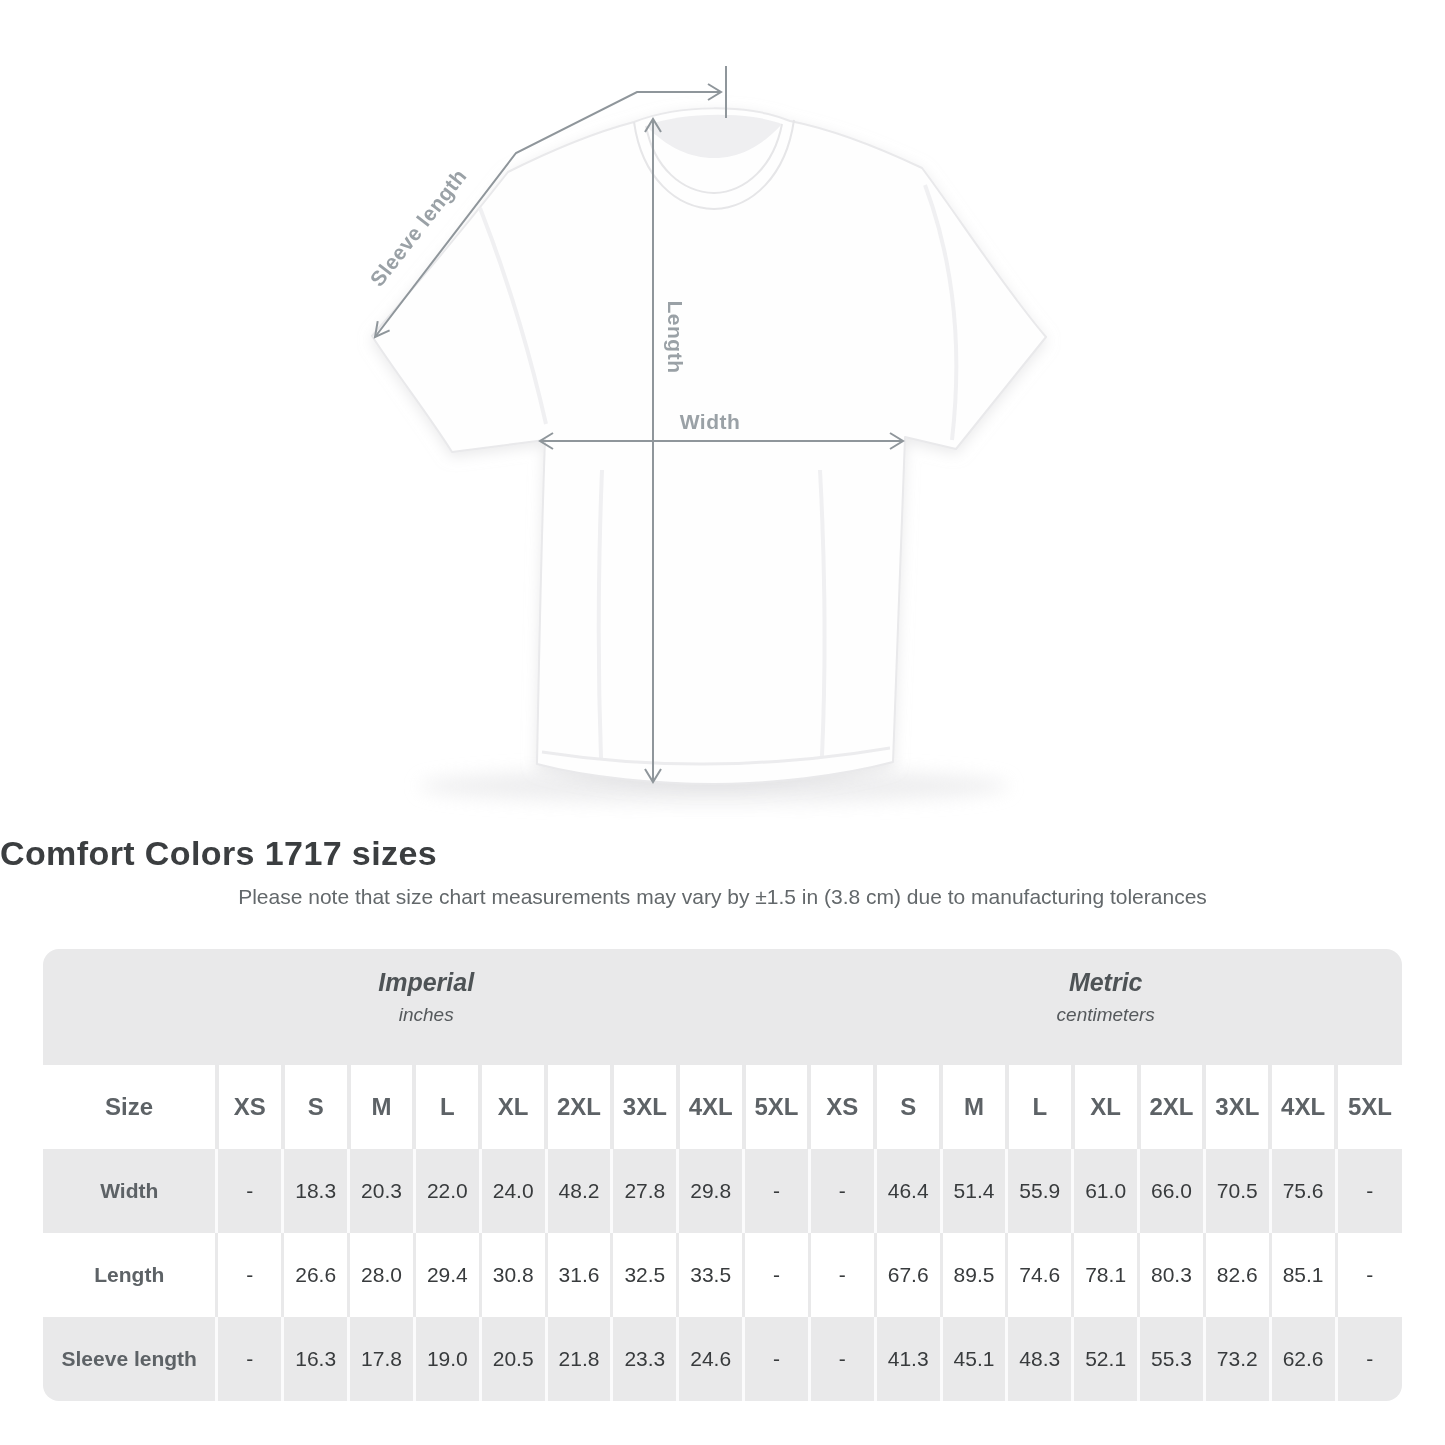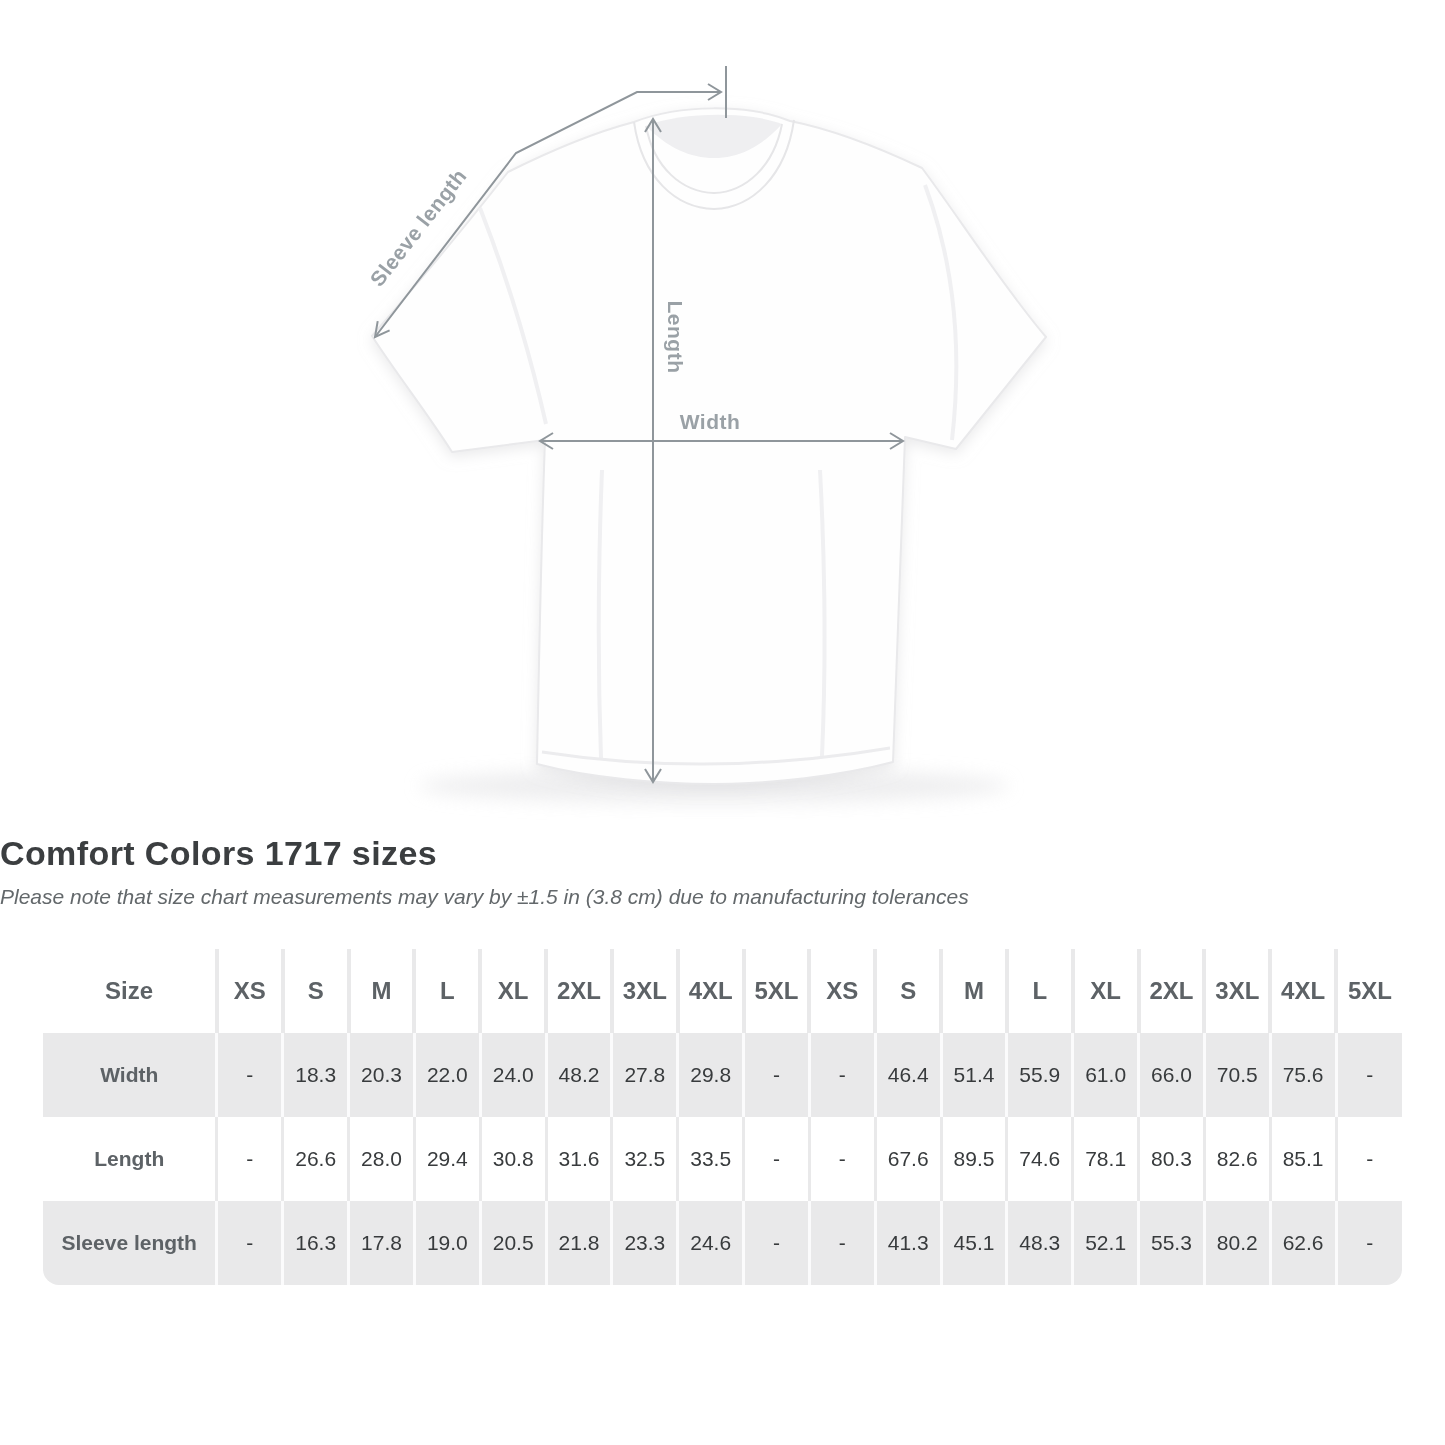--- a/index.html
+++ b/index.html
@@ -21,22 +21,22 @@
   .shirt-outline{fill:#fefefe;stroke:#e9e9eb;stroke-width:2;stroke-linejoin:round;}
   .collar-line{fill:none;stroke:#e6e6e8;stroke-width:2;}
   .fold{fill:none;stroke:#f0f0f2;stroke-width:4;}
 
   
   .title{
     margin:14px 0 0 0;
     font-size:34px;font-weight:bold;color:#3b3e40;letter-spacing:.4px;
   }
   .subtitle{
-    margin:12px 0 8px 0;
-    font-size:21px;font-style:italic;color:#63686b;
+    margin:12px 0 8px 0;text-align:center;
+    font-size:21px;color:#63686b;
   }
 
   
   .size-table-wrap{
     margin:40px 43px 0 43px;
     border-radius:16px;overflow:hidden;
   }
   table.size-table{
     width:100%;border-collapse:collapse;table-layout:fixed;
   }
@@ -156,20 +156,30 @@
           <col class="c-size">
           <col class="c-size">
         <col class="c-size">
           <col class="c-size">
           <col class="c-size">
           <col class="c-size">
         <col class="c-size">
           <col class="c-size">
       </colgroup>
       <thead>
+        <tr class="units-row">
+          <th colspan="10">
+            <div class="unit-name">Imperial</div>
+            <div class="unit-sub">inches</div>
+          </th>
+          <th colspan="9">
+            <div class="unit-name">Metric</div>
+            <div class="unit-sub">centimeters</div>
+          </th>
+        </tr>
         <tr class="size-row">
           <th>Size</th>
 
         <th>XS</th>
             <th>S</th>
             <th>M</th>
             <th>L</th>
             <th>XL</th>
             <th>2XL</th>
             <th>3XL</th>
@@ -240,21 +250,21 @@
             <td>21.8</td>
             <td>23.3</td>
             <td>24.6</td>
             <td>-</td>
             <td>-</td>
             <td>41.3</td>
             <td>45.1</td>
             <td>48.3</td>
             <td>52.1</td>
             <td>55.3</td>
-            <td>80.2</td>
+            <td>73.2</td>
             <td>62.6</td>
             <td>-</td>
           </tr>
         </tbody>
     </table>
   </div>
 
 </div>
 
 </body></html>

